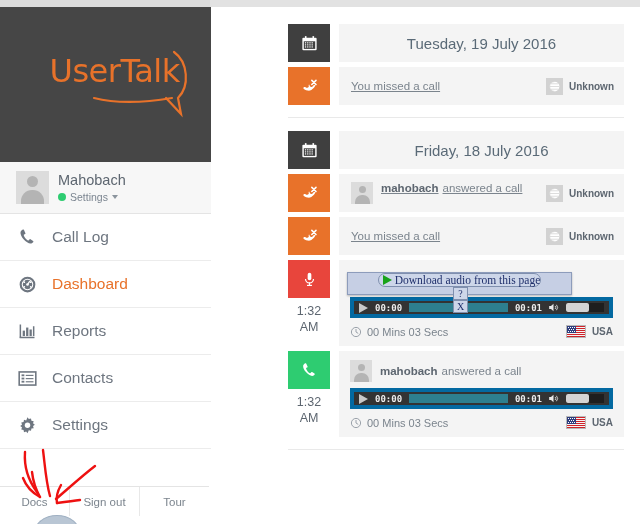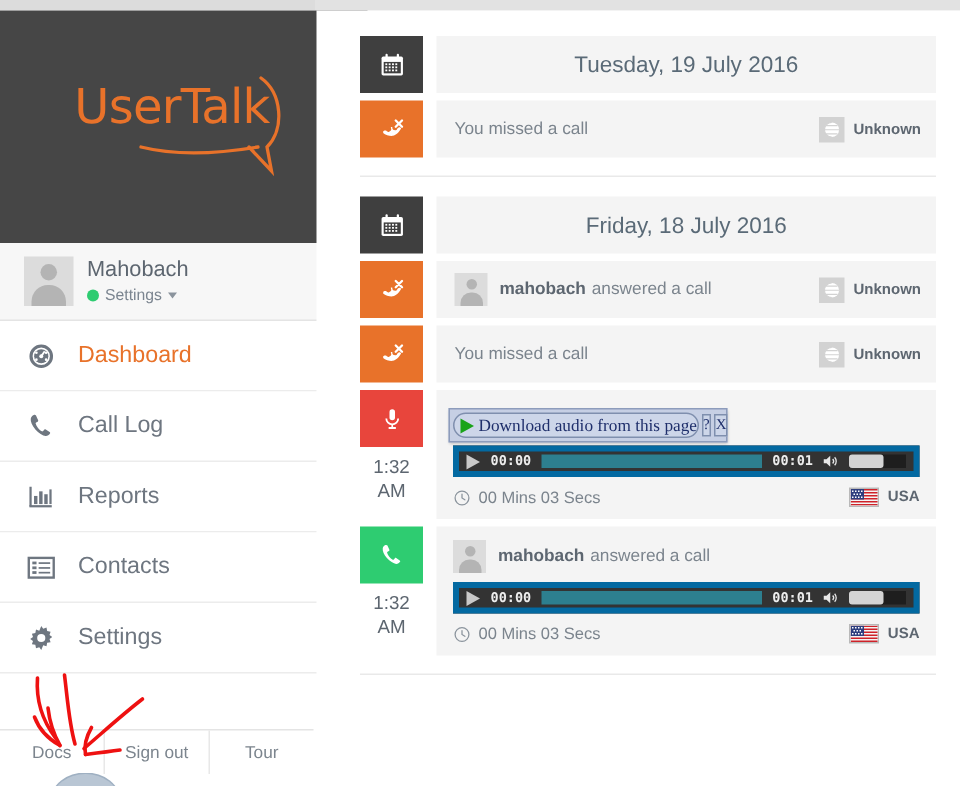--- a/index.html
+++ b/index.html
@@ -84,21 +84,21 @@
   .sf-link:last-child { border-right:none; }
 
   .bottom-blob {
     position:absolute; left:34px; bottom:-9px; width:46px; height:18px;
     border-radius:50%/100% 100% 0 0; background:#b9c6d4;
     border:1px solid #9fb0c2; border-bottom:none;
   }
 
   
   .main { position:absolute; left:211px; top:7px; width:429px; height:517px; background:#fff; overflow:hidden; }
-  .feed { padding:17px 16px 16px 29px; }
+  .feed { padding:17px 16px 16px 29px;margin-left:48px; }
 
   .row { display:flex; margin-bottom:5px; }
   .badge-col { width:42px; flex:0 0 auto; }
   .badge {
     width:42px; height:38px; display:flex; align-items:center; justify-content:center;
     color:#fff;
   }
   .badge.date  { background:#3f3f3f; }
   .badge.miss  { background:#e8722a; }
   .badge.vmail { background:#e8453c; }
@@ -110,21 +110,21 @@
   .body-col { flex:1; margin-left:9px; min-width:0; }
 
   .date-bar {
     background:#f4f4f4; height:38px; display:flex; align-items:center; justify-content:center;
     font-size:15px; color:#5a6a77;
   }
   .evt-bar {
     background:#f4f4f4; height:38px; display:flex; align-items:center;
     padding:0 10px 0 12px; font-size:11.5px; color:#7b848d;
   }
-  .evt-text { flex:1; display:flex; align-items:center; min-width:0; }
+  .evt-text { flex:1; display:flex; align-items:flex-start; min-width:0;text-decoration:underline; }
   .evt-text .strong { color:#5d6670; font-weight:bold; margin-right:4px; }
   .mini-av {
     width:22px; height:22px; background:#dcdcdc; position:relative; overflow:hidden;
     flex:0 0 auto; margin-right:8px;
   }
   .mini-av::before {
     content:""; position:absolute; left:7.5px; top:3.5px; width:7px; height:7px;
     border-radius:50%; background:#b4b4b4;
   }
   .mini-av::after {
@@ -169,24 +169,25 @@
   }
 
   .media-foot {
     margin-top:7px; display:flex; align-items:center; font-size:11px; color:#7b848d;
   }
   .media-foot .dur { flex:1; display:flex; align-items:center; }
   .clock-ic { margin-right:5px; display:flex; align-items:center; }
 
   
   .ext-overlay {
-    position:absolute; left:59px; top:12px; width:186px; height:23px;
+    position:absolute; left:59px; top:12px; width:225px; height:23px;
     background:#c6cfe4; border:1px solid #8d9cbb;
     display:flex; align-items:center; padding:0 2px; z-index:30;
     box-shadow:0 1px 2px rgba(0,0,0,.25);
+    flex-direction:column;
   }
   .ext-btn {
     flex:1; height:17px; border:1px solid #7f8fae; border-radius:9px;
     background:#cdd6e9; display:flex; align-items:center; padding-left:4px; cursor:pointer;
   }
   .ext-btn .tri {
     width:0; height:0; border-left:9px solid #19a319;
     border-top:5px solid transparent; border-bottom:5px solid transparent;
     margin-right:3px;
   }
@@ -227,44 +228,44 @@
         <div class="user-name">Mahobach</div>
         <div class="user-status">
           <span class="dot-online"></span>
           <span>Settings</span>
           <span class="caret-dn"></span>
         </div>
       </div>
     </div>
 
     <div class="nav">
+
+      <div class="nav-item">
+        <span class="ni-icon">
+          <svg width="20" height="20" viewBox="0 0 24 24" fill="#6e7680">
+            <path d="M6.6 3.2c-1.1.5-2.2 1.7-2.4 3-.3 2.2 1.1 5.6 3.7 8.5 2.6 2.9 6 5 8.2 5.2 1.4.1 2.8-.8 3.5-1.9.3-.5.1-.9-.3-1.2l-3.1-2.1c-.4-.3-.9-.2-1.2.2l-.9 1.1c-.3.3-.7.4-1 .2-1.1-.6-2.2-1.6-3.1-2.7-.9-1.1-1.6-2.3-1.9-3.5-.1-.4.1-.7.4-.9l1.2-.6c.4-.2.6-.7.4-1.1L8.4 3.6c-.3-.5-1.1-.7-1.8-.4z"></path>
+          </svg>
+        </span>
+        <span class="ni-label">Call Log</span>
+      </div>
 
       <div class="nav-item active">
         <span class="ni-icon">
           <svg width="21" height="21" viewBox="0 0 24 24" fill="#6e7680">
             <path d="M12 3a9 9 0 100 18 9 9 0 000-18zm0 2.4a6.6 6.6 0 110 13.2 6.6 6.6 0 010-13.2z"></path>
             <circle cx="12" cy="12" r="5.4" fill="#6e7680"></circle>
             <circle cx="12" cy="12" r="1.5" fill="#fff"></circle>
             <rect x="11.3" y="7.4" width="1.4" height="4" fill="#fff" transform="rotate(35 12 12)"></rect>
             <circle cx="8.3" cy="9.3" r="1" fill="#fff"></circle>
             <circle cx="15.7" cy="9.3" r="1" fill="#fff"></circle>
             <circle cx="8.3" cy="14.6" r="1" fill="#fff"></circle>
             <circle cx="15.7" cy="14.6" r="1" fill="#fff"></circle>
           </svg>
         </span>
         <span class="ni-label">Dashboard</span>
-      </div>
-
-      <div class="nav-item">
-        <span class="ni-icon">
-          <svg width="20" height="20" viewBox="0 0 24 24" fill="#6e7680">
-            <path d="M6.6 3.2c-1.1.5-2.2 1.7-2.4 3-.3 2.2 1.1 5.6 3.7 8.5 2.6 2.9 6 5 8.2 5.2 1.4.1 2.8-.8 3.5-1.9.3-.5.1-.9-.3-1.2l-3.1-2.1c-.4-.3-.9-.2-1.2.2l-.9 1.1c-.3.3-.7.4-1 .2-1.1-.6-2.2-1.6-3.1-2.7-.9-1.1-1.6-2.3-1.9-3.5-.1-.4.1-.7.4-.9l1.2-.6c.4-.2.6-.7.4-1.1L8.4 3.6c-.3-.5-1.1-.7-1.8-.4z"></path>
-          </svg>
-        </span>
-        <span class="ni-label">Call Log</span>
       </div>
 
       <div class="nav-item">
         <span class="ni-icon">
           <svg width="21" height="21" viewBox="0 0 24 24" fill="#6e7680">
             <rect x="3" y="4" width="1.7" height="15"></rect>
             <rect x="3" y="18" width="17" height="1.7"></rect>
             <rect x="6.5" y="11" width="2.6" height="6.2"></rect>
             <rect x="10.4" y="7.5" width="2.6" height="9.7"></rect>
             <rect x="14.3" y="9.7" width="2.6" height="7.5"></rect>

